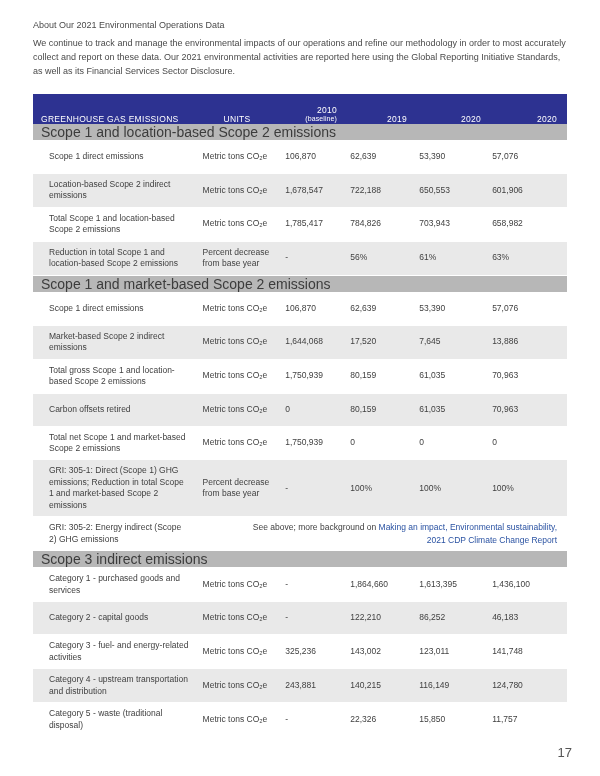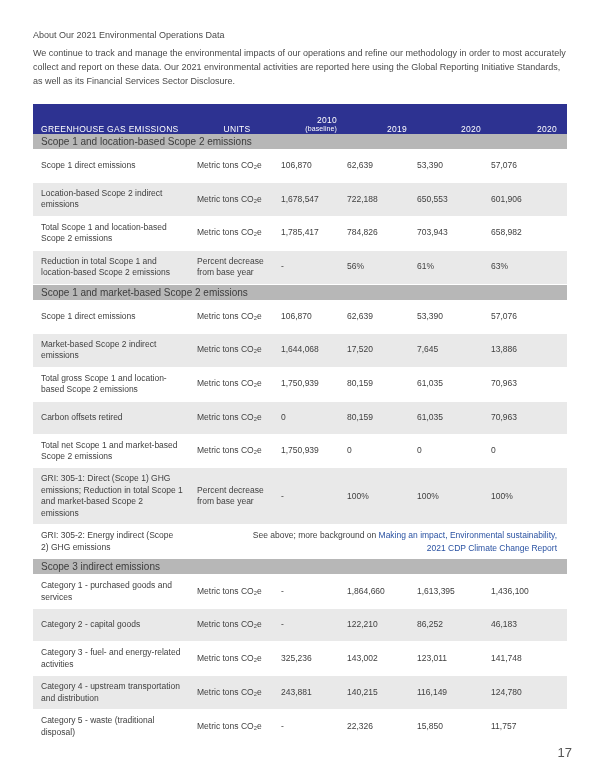--- a/index.html
+++ b/index.html
@@ -7,21 +7,21 @@
   .page {
     position: relative;
     width: 600px;
     height: 776px;
     margin: 0 auto;
     background: #ffffff;
     font-family: "Liberation Sans", sans-serif;
     color: #444444;
     overflow: hidden;
   }
-  .content { padding: 30px 33px 0 33px; }
+  .content { padding: 20px 33px 0 33px; }
 
   .intro-title {
     font-size: 9px;
     color: #4a4a4a;
     margin-bottom: 7px;
   }
   .intro-body {
     font-size: 9px;
     line-height: 1.55;
     color: #4a4a4a;
@@ -65,26 +65,26 @@
   }
   .tr.shade { background: var(--row-alt-bg, #e9e9e9); }
 
   .section-row {
     min-height: 16px;
     background: var(--section-bg, #b7b7b7);
     border-bottom: 1px solid #ffffff;
   }
   .section-label {
     padding-left: 8px;
-    font-size: 10px;
+    font-size: 14px;
     color: #3c3c3c;
   }
 
   .td { line-height: 1.35; }
-  .td-label { padding: 5px 10px 5px 8px; }
+  .td-label { padding: 5px 10px 5px 8px; margin-left: 8px; }
   .td-units { padding-left: 4px; padding-right: 4px; }
   .td-val { text-align: left; padding-right: 10px; }
 
   .note-row .td-note {
     flex: 1;
     text-align: right;
     padding-right: 10px;
     line-height: 1.55;
     font-size: 8.5px;
   }

